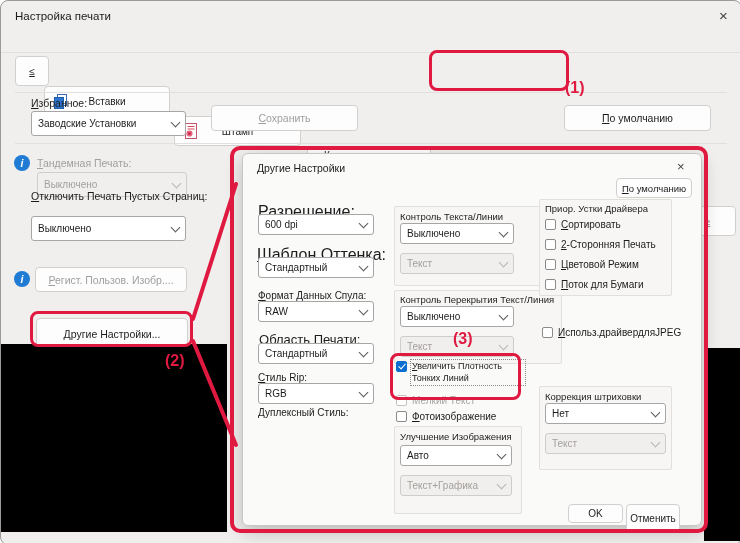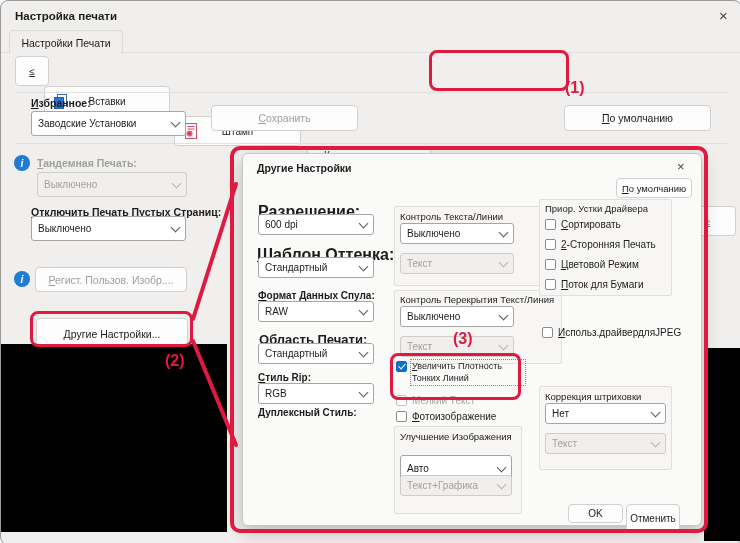--- a/index.html
+++ b/index.html
@@ -3,21 +3,21 @@
 <meta charset="utf-8">
 <style>
   :root{ --red:#e01940; --ink:#1c1c1c; --dis:#9f9f9f; }
   html,body{margin:0;padding:0;background:#fff;}
   #win{
     position:relative;width:740px;height:543px;
     background:#f0efed;border:1px solid #9a9a9a;border-radius:8px;overflow:hidden;
     font-family:"Liberation Sans","DejaVu Sans",sans-serif;color:var(--ink);
   }
   .abs{position:absolute;}
-  .lbl{font-size:10.5px;color:var(--ink);white-space:nowrap;font-weight:bold;}
+  .lbl{font-size:10.5px;color:var(--ink);white-space:nowrap;}
   .lbl.dis{color:var(--dis);}
   .btn{display:flex;align-items:center;justify-content:center;background:#fdfdfd;
        border:1px solid #d2d0ce;border-radius:4px;font-size:10.5px;color:var(--ink);box-sizing:border-box;}
   .btn.dis{color:var(--dis);}
   .tbtn{display:flex;align-items:center;justify-content:center;background:#fdfdfd;
         border:1px solid #d2d0ce;border-radius:4px;font-size:10px;box-sizing:border-box;position:relative;}
   .tbtn .ticon{position:absolute;left:7px;top:50%;transform:translateY(-50%);display:flex;}
   .tbtn.active{background:#cde4f7;border-color:#b3d4ee;}
   .combo{display:flex;align-items:center;justify-content:space-between;background:#fff;
          border:1px solid #a6a6a6;border-radius:3px;padding:0 6px;font-size:10px;color:var(--ink);
@@ -49,23 +49,20 @@
 </style>
 </head>
 <body>
 
 <div id="win">
 
   <div class="abs lbl" style="left:14px;top:9px;font-size:11.5px">Настройка печати</div>
   <div class="abs close" style="left:718px;top:7px">×</div>
 
   <div class="abs sep" style="left:0;top:51px;width:740px"></div>
-  <div class="abs tab" style="left:8px;top:29px;width:112px;height:23px">
-    <span>Настройки Печати</span>
-  </div>
 
   <div class="abs tbtn" style="left:14px;top:55px;width:34px;height:30px">
     <span><u>≤</u></span>
   </div>
 
   <div class="abs tbtn" style="left:43px;top:55px;width:126px;height:30px">
     <span class="ticon">
       <svg width="18" height="18" viewBox="0 0 18 18">
         <rect x="5.5" y="2.5" width="9" height="11" fill="#fff" stroke="#3f69b5"></rect>
         <rect x="2.5" y="5.5" width="9" height="11" fill="#2e75cf" stroke="#1f5da8"></rect>
@@ -128,21 +125,21 @@
 
   <div class="abs sep" style="left:14px;top:142px;width:712px"></div>
 
   <div class="abs info" style="left:13px;top:154px">i</div>
   <div class="abs lbl dis" style="left:36px;top:156px"><u>Т</u>андемная Печать:</div>
   <div class="abs combo dis" style="left:36px;top:171px;width:150px;height:25px">
     <span>Выключено</span>
     <span class="chev"></span>
   </div>
 
-  <div class="abs lbl" style="left:30px;top:205px"><u>О</u>тключить Печать Пустых Страниц:</div>
+  <div class="abs lbl" style="left:30px;top:189px"><u>О</u>тключить Печать Пустых Страниц:</div>
   <div class="abs combo" style="left:30px;top:215px;width:155px;height:25px">
     <span>Выключено</span>
     <span class="chev"></span>
   </div>
 
   <div class="abs info" style="left:13px;top:270px">i</div>
   <div class="abs btn dis" style="left:34px;top:266px;width:152px;height:25px">
     <span><u>Р</u>егист. Пользов. Изобр....</span>
   </div>
 
@@ -224,21 +221,21 @@
       <span>Мелкий Текст</span>
     </div>
 
     <div class="abs cb" style="left:153px;top:257px">
       <span class="cbbox"></span>
       <span><u>Ф</u>отоизображение</span>
     </div>
 
     <div class="abs group" style="left:151px;top:272px;width:128px;height:88px"></div>
     <div class="abs gtitle" style="left:157px;top:277px">Улучшение Изображения</div>
-    <div class="abs combo" style="left:157px;top:301px;width:112px;height:27px">
+    <div class="abs combo" style="left:157px;top:291px;width:112px;height:21px">
       <span>Авто</span>
         <span class="chev"></span>
     </div>
     <div class="abs combo dis" style="left:157px;top:321px;width:112px;height:21px">
       <span>Текст+Графика</span>
         <span class="chev"></span>
     </div>
 
     <div class="abs group" style="left:296px;top:45px;width:133px;height:97px"></div>
     <div class="abs gtitle" style="left:302px;top:49px">Приор. Устки Драйвера</div>

